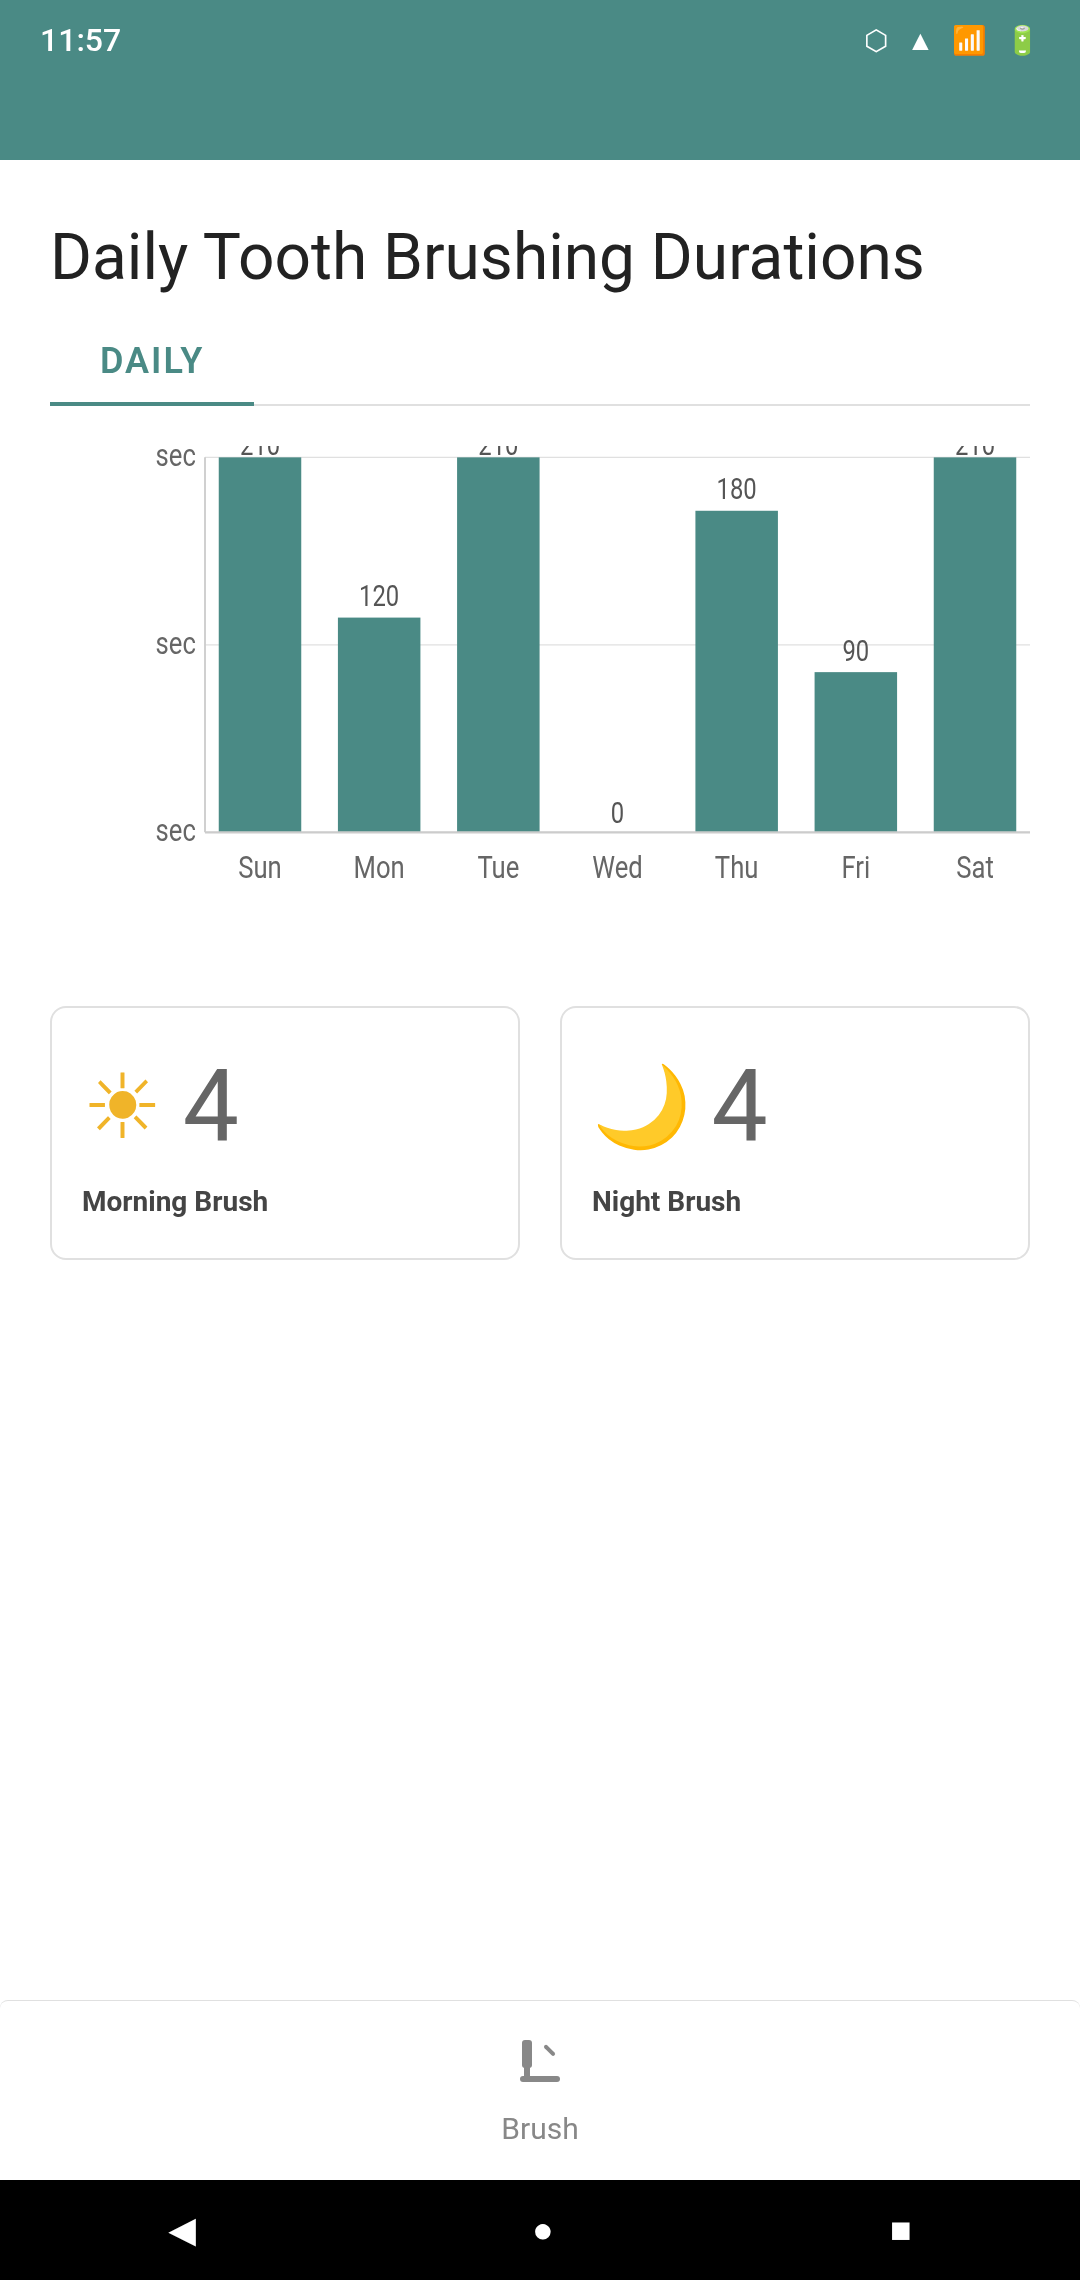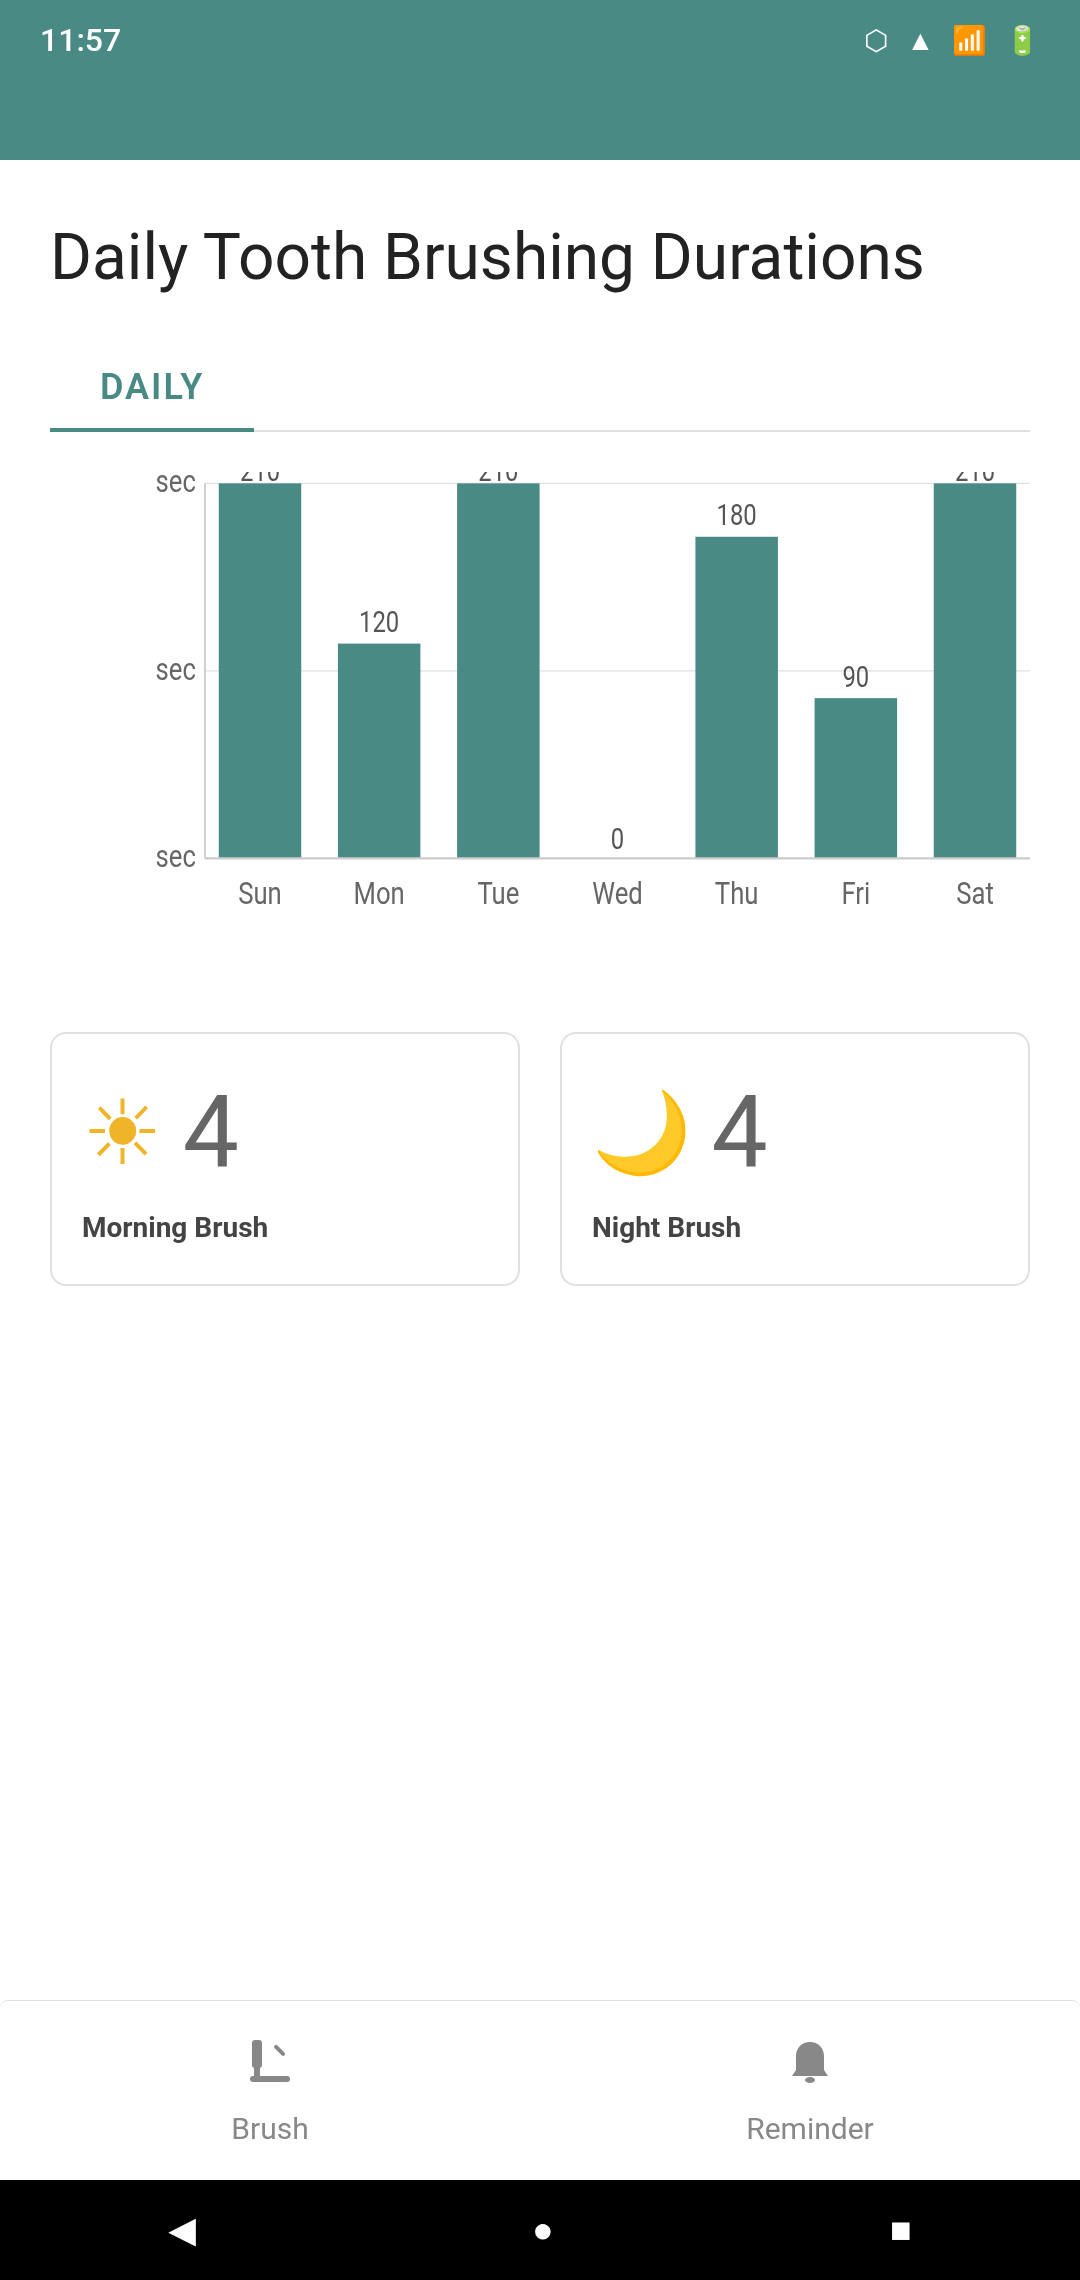--- a/index.html
+++ b/index.html
@@ -48,21 +48,21 @@
       padding: 60px 50px 0 50px;
       background: #ffffff;
       display: flex;
       flex-direction: column;
     }
 
     .page-title {
       font-size: 64px;
       font-weight: 400;
       color: #222222;
-      margin-bottom: 51px;
+      margin-bottom: 25px;
     }
 
     
     .tabs {
       display: flex;
       gap: 0;
       margin-bottom: 40px;
       border-bottom: 2px solid #e0e0e0;
     }
     .tab {
@@ -279,29 +279,20 @@
       <svg width="52" height="52" viewBox="0 0 52 52" fill="none">
         <rect x="8" y="4" width="10" height="28" rx="3" fill="#888"></rect>
         <rect x="10" y="30" width="6" height="14" rx="2" fill="#888"></rect>
         <rect x="6" y="40" width="40" height="6" rx="3" fill="#888"></rect>
         <rect x="32" y="8" width="14" height="4" rx="2" fill="#888" transform="rotate(45 32 8)"></rect>
       </svg>
     </span>
     <span class="nav-label">Brush</span>
   </div>
 
-  <div class="nav-item">
-    <span class="nav-icon">
-      <svg width="52" height="52" viewBox="0 0 52 52" fill="none">
-        <path d="M26 6 C18 6 12 12 12 20 L12 34 L8 40 L44 40 L40 34 L40 20 C40 12 34 6 26 6Z" fill="#888"></path>
-        <ellipse cx="26" cy="44" rx="5" ry="3" fill="#888"></ellipse>
-      </svg>
-    </span>
-    <span class="nav-label">Reminder</span>
-  </div>
 
 </div>
 
 <div class="gesture-bar">
   <span class="gesture-btn">◀</span>
   <span class="gesture-btn">●</span>
   <span class="gesture-btn">■</span>
 </div>
 
 </body></html>

